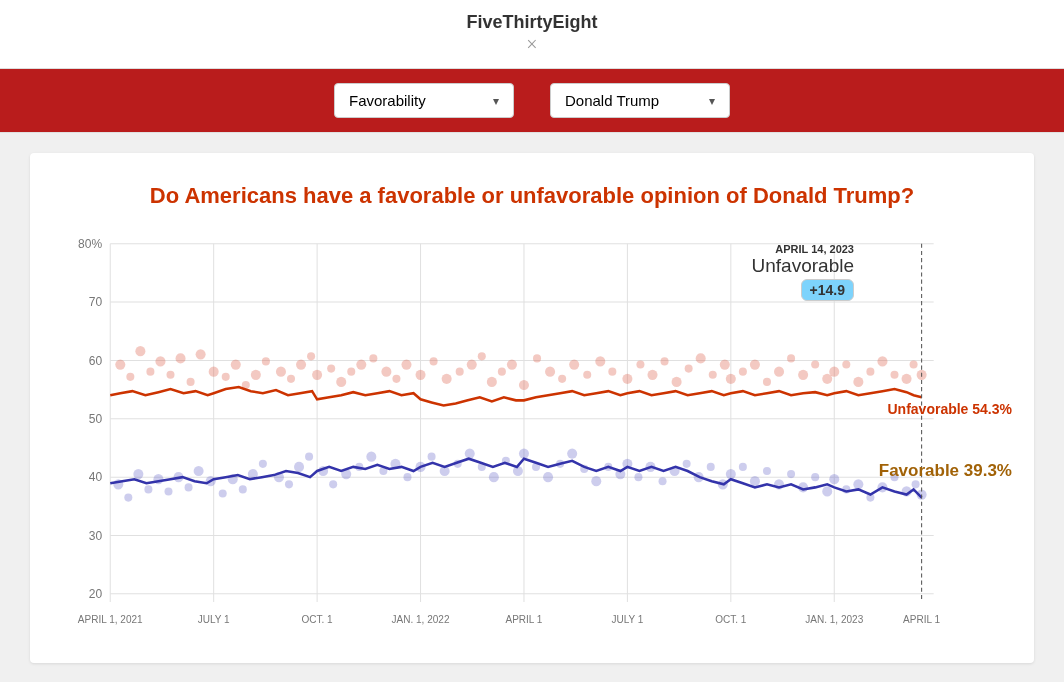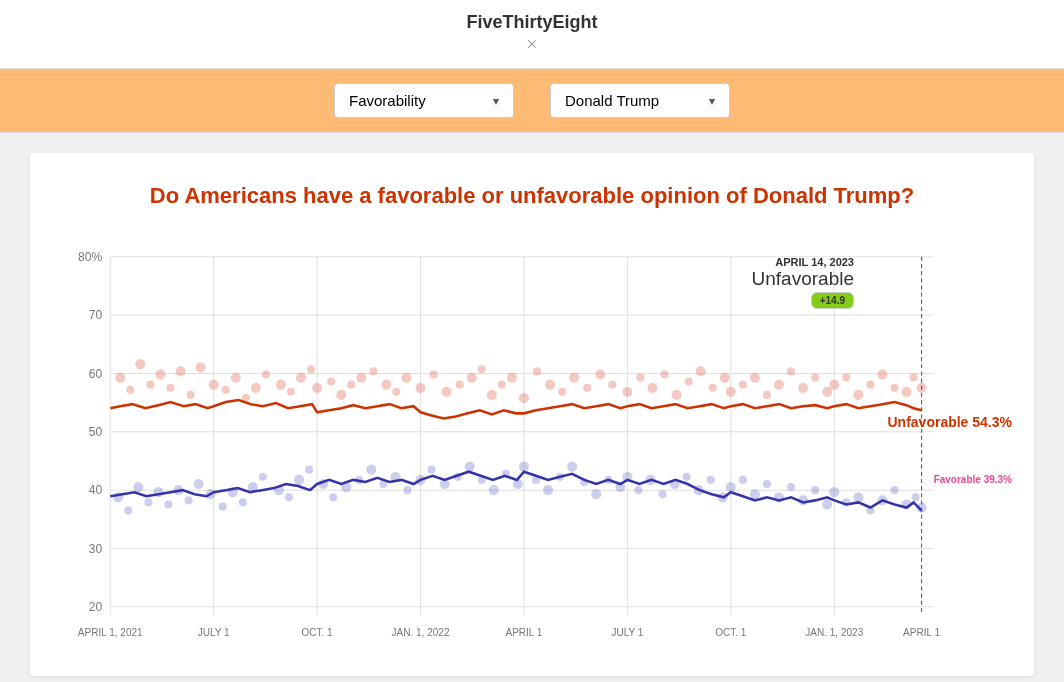--- a/index.html
+++ b/index.html
@@ -2,43 +2,43 @@
 <html><head>
   <meta charset="utf-8">
   <style>
     * { margin: 0; padding: 0; box-sizing: border-box; }
     body { font-family: 'Georgia', serif; background: #f0f0f0; width: 1064px; min-height: 682px; overflow-x: hidden; }
     
     .header { background: white; padding: 12px 20px; border-bottom: 1px solid #ddd; display: flex; align-items: center; justify-content: space-between; flex-direction: column; }
     .logo { font-weight: bold; font-size: 18px; color: #333; font-family: Arial, sans-serif; }
     .close-btn { font-size: 20px; color: #999; cursor: pointer; }
     
-    .controls-bar { background: #fdba74; padding: 14px 20px; display: flex; align-items: center; justify-content: center; gap: 36px; border-bottom: 1px solid #e0e0e0; }
+    .controls-bar { background: #b91c1c; padding: 14px 20px; display: flex; align-items: center; justify-content: center; gap: 36px; border-bottom: 1px solid #e0e0e0; }
     
     .dropdown { display: flex; align-items: center; border: 1px solid #ccc; background: white; padding: 8px 14px; border-radius: 4px; font-size: 15px; cursor: pointer; gap: 8px; min-width: 180px; justify-content: space-between; font-family: Arial, sans-serif; }
     .dropdown-arrow { color: #555; font-size: 12px; }
     
     .chart-container { background: white; margin: 20px 30px; padding: 30px 20px 20px; border-radius: 4px; box-shadow: 0 1px 3px rgba(0,0,0,0.1); }
     
-    .chart-title { text-align: center; font-size: 22px; font-weight: bold; color: #222; margin-bottom: 17px; font-family: Arial, sans-serif; }
+    .chart-title { text-align: center; font-size: 22px; font-weight: bold; color: #222; margin-bottom: 4px; font-family: Arial, sans-serif; }
     .chart-title span { color: #cc3300; }
     
     .chart-subtitle { text-align: center; font-size: 13px; color: #666; margin-bottom: 25px; font-family: Arial, sans-serif; }
     
     .chart-area { position: relative; width: 100%; height: 430px; }
     
     svg.main-chart { width: 100%; height: 100%; }
     
     .tooltip-box { position: absolute; top: 30px; right: 160px; text-align: right; }
     .tooltip-date { font-size: 11px; font-weight: bold; font-family: Arial, sans-serif; color: #333; }
     .tooltip-label { font-size: 19px; color: #333; font-family: Arial, sans-serif; }
-    .tooltip-value { display: inline-block; background: #84cc16; border: 1px solid #ccc; border-radius: 6px; padding: 2px 8px; font-size: 10px; font-family: Arial, sans-serif; font-weight: bold; color: #333; margin-top: 2px; }
+    .tooltip-value { display: inline-block; background: #7dd3fc; border: 1px solid #ccc; border-radius: 6px; padding: 2px 8px; font-size: 14px; font-family: Arial, sans-serif; font-weight: bold; color: #333; margin-top: 2px; }
     
     .line-label-unfav { position: absolute; right: 2px; color: #cc3300; font-weight: bold; font-size: 14px; font-family: Arial, sans-serif; top: 168px; margin-top: 20px; }
-    .line-label-fav { position: absolute; right: 2px; color: #ec4899; font-weight: bold; font-size: 10px; font-family: Arial, sans-serif; top: 248px; }
+    .line-label-fav { position: absolute; right: 2px; color: #a16207; font-weight: bold; font-size: 17px; font-family: Arial, sans-serif; top: 248px; }
   </style>
 </head>
 <body>
 
 <div class="header">
   <span class="logo">FiveThirtyEight</span>
   <span class="close-btn">×</span>
 </div>
 
 <div class="controls-bar">

